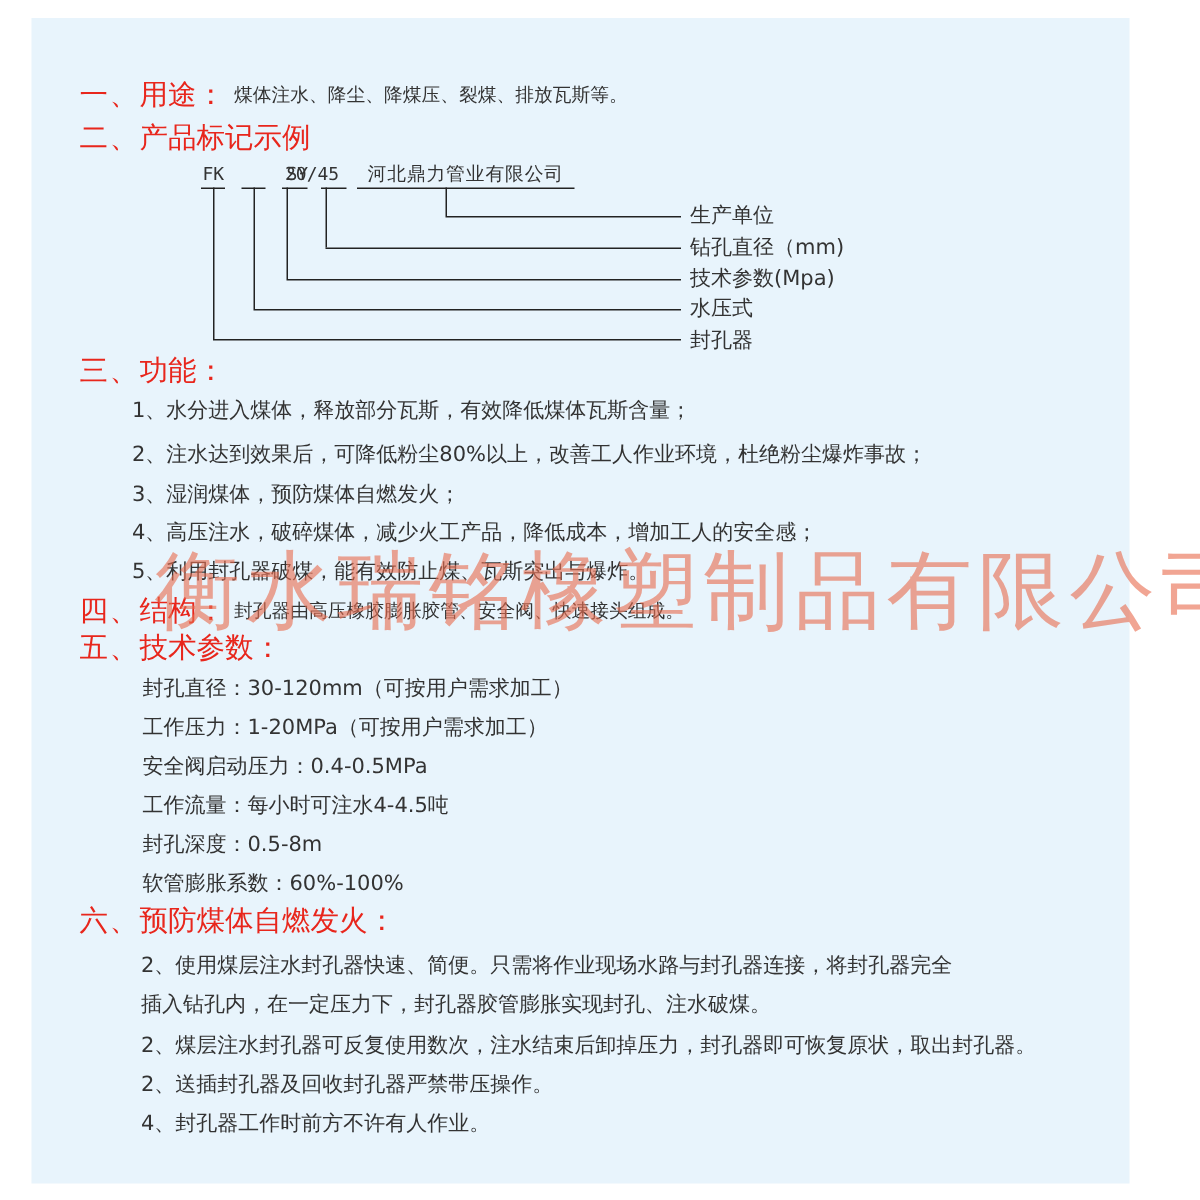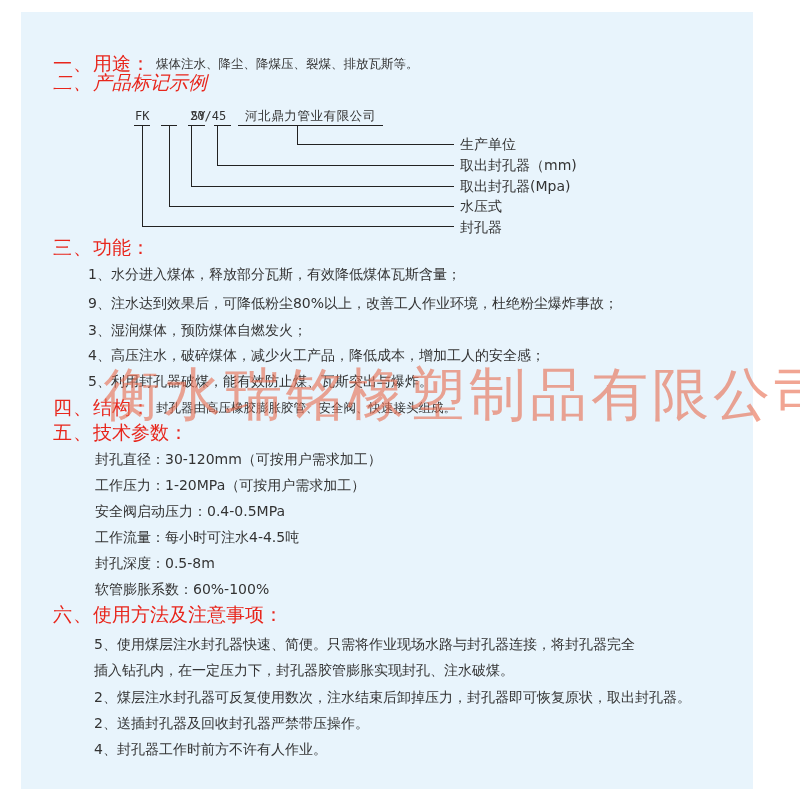--- a/index.html
+++ b/index.html
@@ -20,21 +20,21 @@
 </style>
 </head>
 <body>
 
 <div class="panel"></div>
 
 <div class="abs h" style="left:53px; top:52px;text-align:center;">
   <span class="lead">一、</span><span>用途：</span><span class="inline">煤体注水、降尘、降煤压、裂煤、排放瓦斯等。</span>
 </div>
 
-<div class="abs h" style="left:53px; top:71px;font-style:italic;">
+<div class="abs h" style="left:53px; top:81px;">
   <span class="lead">二、</span><span>产品标记示例</span>
 </div>
 
 <div>
   <span class="abs code" style="left:135px; top:109px;">FK</span>
   <span class="abs code" style="left:163px; top:109px;margin-left:28px;">SY</span>
   <span class="abs code" style="left:190px; top:109px;">20/45</span>
   <span class="abs t" style="left:245px; top:108px; font-size:12.5px; letter-spacing:0.6px;">河北鼎力管业有限公司</span>
 
   <div class="line" style="left:134px; top:125px; width:16px; height:1px;"></div>
@@ -52,51 +52,51 @@
   <div class="line" style="left:191px; top:125px; width:1px; height:61px;"></div>
   <div class="line" style="left:191px; top:186px; width:263px; height:1px;"></div>
 
   <div class="line" style="left:169px; top:125px; width:1px; height:81px;"></div>
   <div class="line" style="left:169px; top:206px; width:285px; height:1px;"></div>
 
   <div class="line" style="left:142px; top:125px; width:1px; height:101px;"></div>
   <div class="line" style="left:142px; top:226px; width:312px; height:1px;"></div>
 
   <span class="abs t" style="left:460px; top:136px;">生产单位</span>
-  <span class="abs t" style="left:460px; top:157px;">取出封孔器（mm)</span>
-  <span class="abs t" style="left:460px; top:178px;">取出封孔器(Mpa)</span>
+  <span class="abs t" style="left:460px; top:157px;">钻孔直径（mm)</span>
+  <span class="abs t" style="left:460px; top:178px;">技术参数(Mpa)</span>
   <span class="abs t" style="left:460px; top:198px;">水压式</span>
   <span class="abs t" style="left:460px; top:219px;">封孔器</span>
 </div>
 
 <div class="abs h" style="left:53px; top:236px;">
   <span class="lead">三、</span><span>功能：</span>
 </div>
 <div class="abs t" style="left:88px; top:266px;">1、水分进入煤体，释放部分瓦斯，有效降低煤体瓦斯含量；</div>
-<div class="abs t" style="left:88px; top:295px;">9、注水达到效果后，可降低粉尘80%以上，改善工人作业环境，杜绝粉尘爆炸事故；</div>
+<div class="abs t" style="left:88px; top:295px;">2、注水达到效果后，可降低粉尘80%以上，改善工人作业环境，杜绝粉尘爆炸事故；</div>
 <div class="abs t" style="left:88px; top:322px;">3、湿润煤体，预防煤体自燃发火；</div>
 <div class="abs t" style="left:88px; top:347px;">4、高压注水，破碎煤体，减少火工产品，降低成本，增加工人的安全感；</div>
 <div class="abs t" style="left:88px; top:373px;">5、利用封孔器破煤，能有效防止煤、瓦斯突出与爆炸。</div>
 
 <div class="abs h" style="left:53px; top:396px;">
   <span class="lead">四、</span><span>结构：</span><span class="inline">封孔器由高压橡胶膨胀胶管、安全阀、快速接头组成。</span>
 </div>
 
 <div class="abs h" style="left:53px; top:421px;">
   <span class="lead">五、</span><span>技术参数：</span>
 </div>
 <div class="abs t" style="left:95px; top:451px;">封孔直径：30-120mm（可按用户需求加工）</div>
 <div class="abs t" style="left:95px; top:477px;">工作压力：1-20MPa（可按用户需求加工）</div>
 <div class="abs t" style="left:95px; top:503px;">安全阀启动压力：0.4-0.5MPa</div>
 <div class="abs t" style="left:95px; top:529px;">工作流量：每小时可注水4-4.5吨</div>
 <div class="abs t" style="left:95px; top:555px;">封孔深度：0.5-8m</div>
 <div class="abs t" style="left:95px; top:581px;">软管膨胀系数：60%-100%</div>
 
 <div class="abs h" style="left:53px; top:603px;">
-  <span class="lead">六、</span><span>使用方法及注意事项：</span>
+  <span class="lead">六、</span><span>预防煤体自燃发火：</span>
 </div>
-<div class="abs t" style="left:94px; top:636px;">5、使用煤层注水封孔器快速、简便。只需将作业现场水路与封孔器连接，将封孔器完全</div>
+<div class="abs t" style="left:94px; top:636px;">2、使用煤层注水封孔器快速、简便。只需将作业现场水路与封孔器连接，将封孔器完全</div>
 <div class="abs t" style="left:94px; top:662px;text-align:right;">插入钻孔内，在一定压力下，封孔器胶管膨胀实现封孔、注水破煤。</div>
 <div class="abs t" style="left:94px; top:689px;">2、煤层注水封孔器可反复使用数次，注水结束后卸掉压力，封孔器即可恢复原状，取出封孔器。</div>
 <div class="abs t" style="left:94px; top:715px;">2、送插封孔器及回收封孔器严禁带压操作。</div>
 <div class="abs t" style="left:94px; top:741px;">4、封孔器工作时前方不许有人作业。</div>
 
 <div class="watermark">衡水瑞铭橡塑制品有限公司</div>
 
 </body></html>

